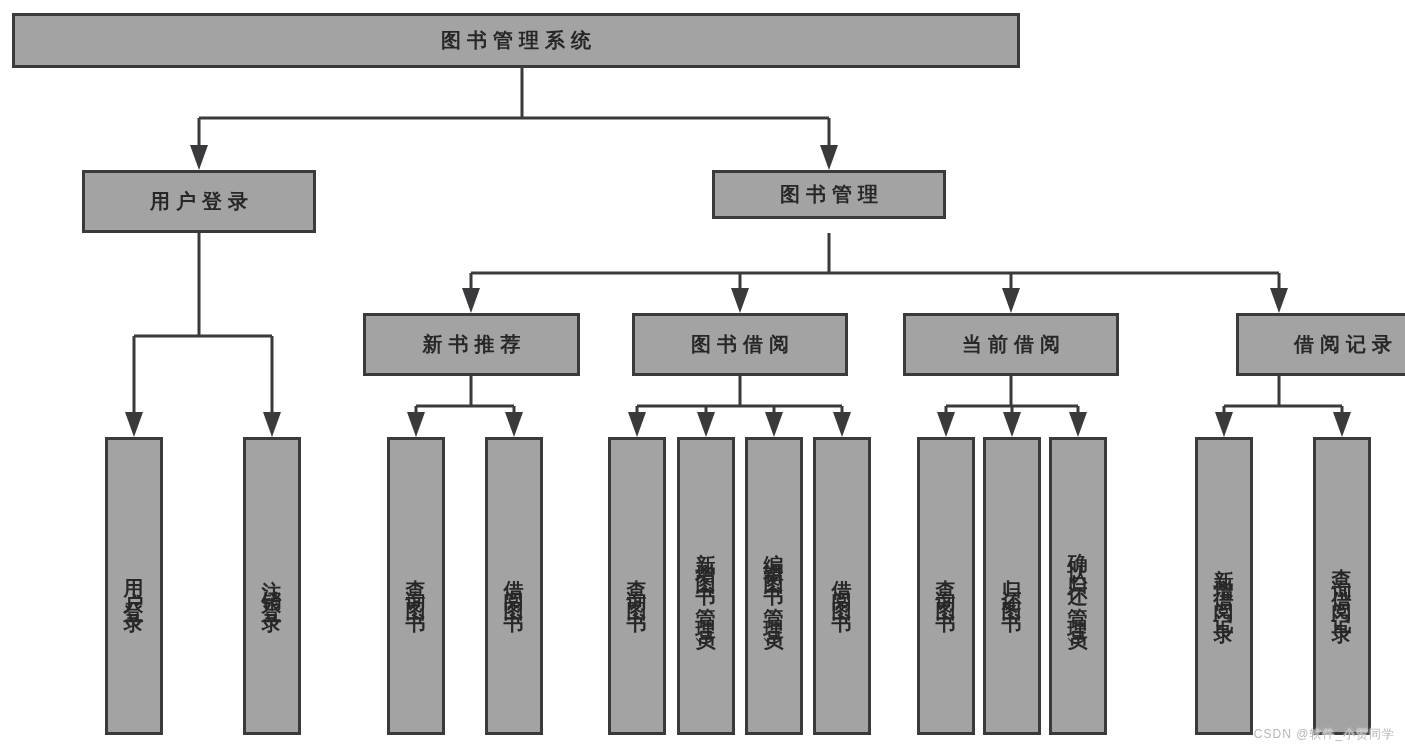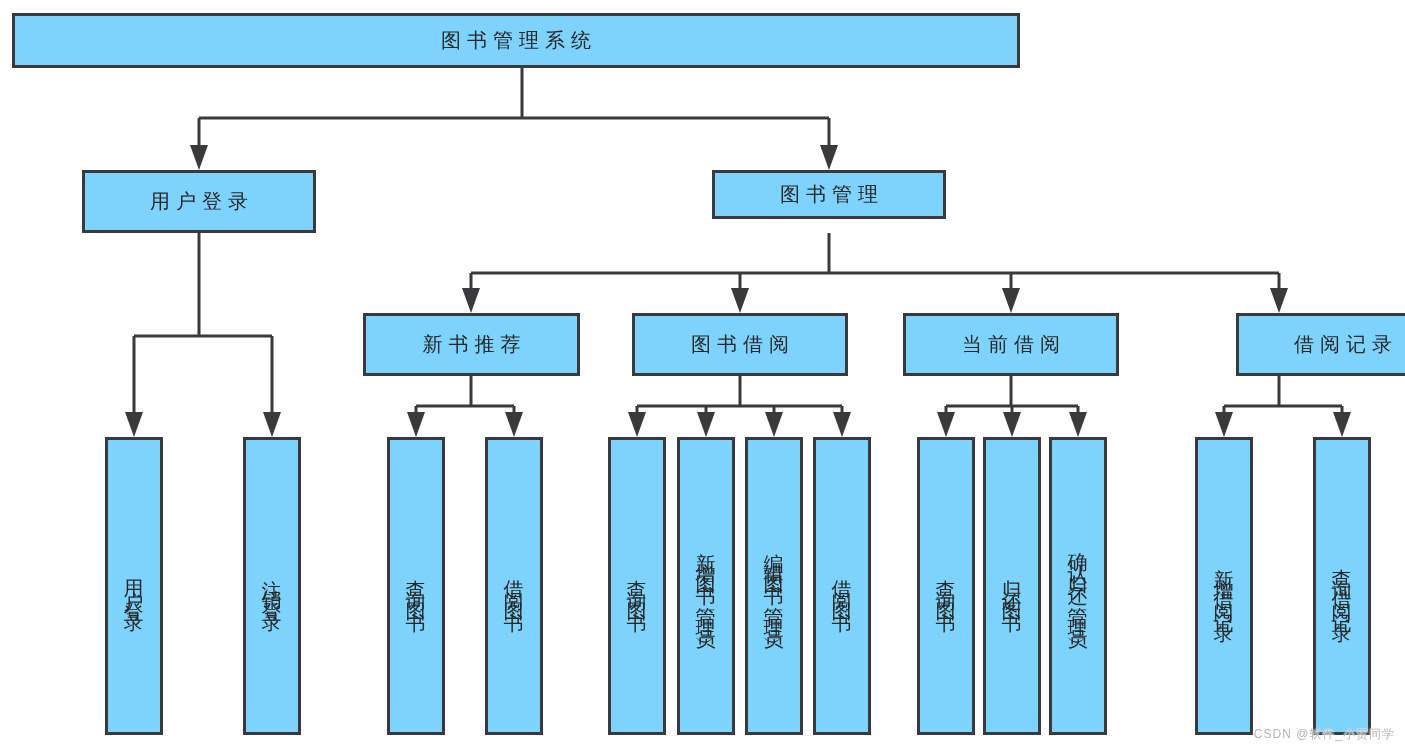--- a/index.html
+++ b/index.html
@@ -11,26 +11,27 @@
     background: #ffffff;
     overflow: hidden;
   }
   #connectors {
     position: absolute;
     left: 0; top: 0;
     width: 1405px; height: 747px;
   }
   .box {
     position: absolute;
-    background: #7dd3fc;
+    background: #a3a3a3;
     border: 3px solid #3a3a3c;
     display: flex;
     align-items: center;
     justify-content: center;
     color: #272727;
+    font-weight: bold;
   }
   .box.h span {
     font-size: 20px;
     letter-spacing: 6px;
     text-indent: 6px;
     white-space: nowrap;
   }
   .box.v span {
     writing-mode: vertical-lr;
     text-orientation: mixed;

